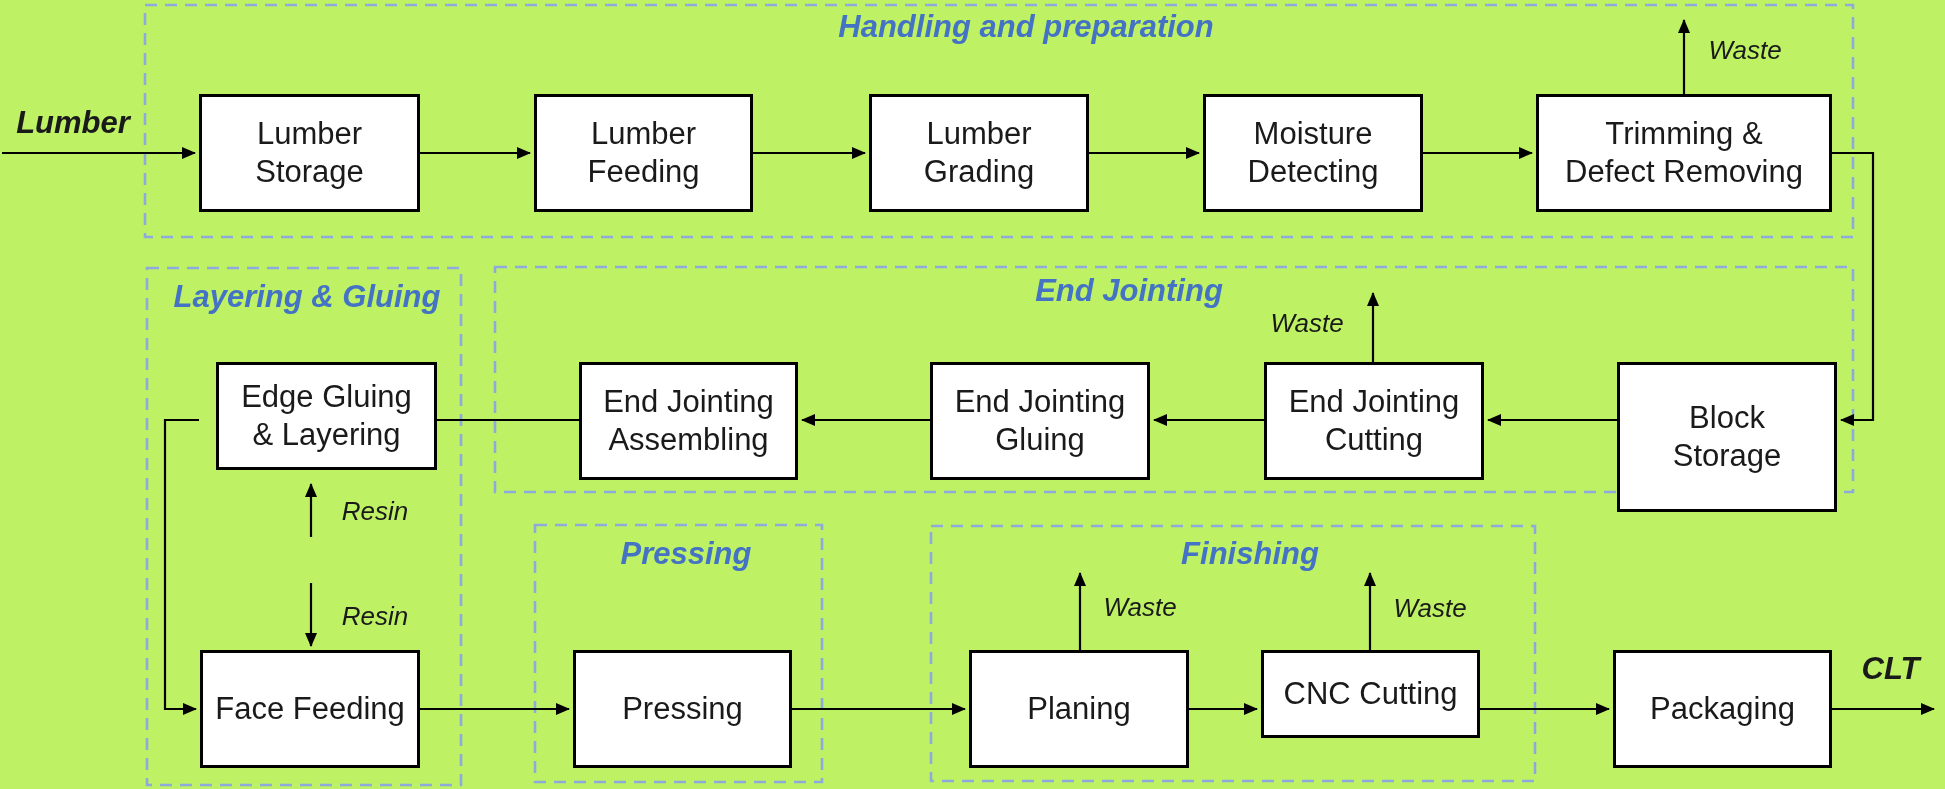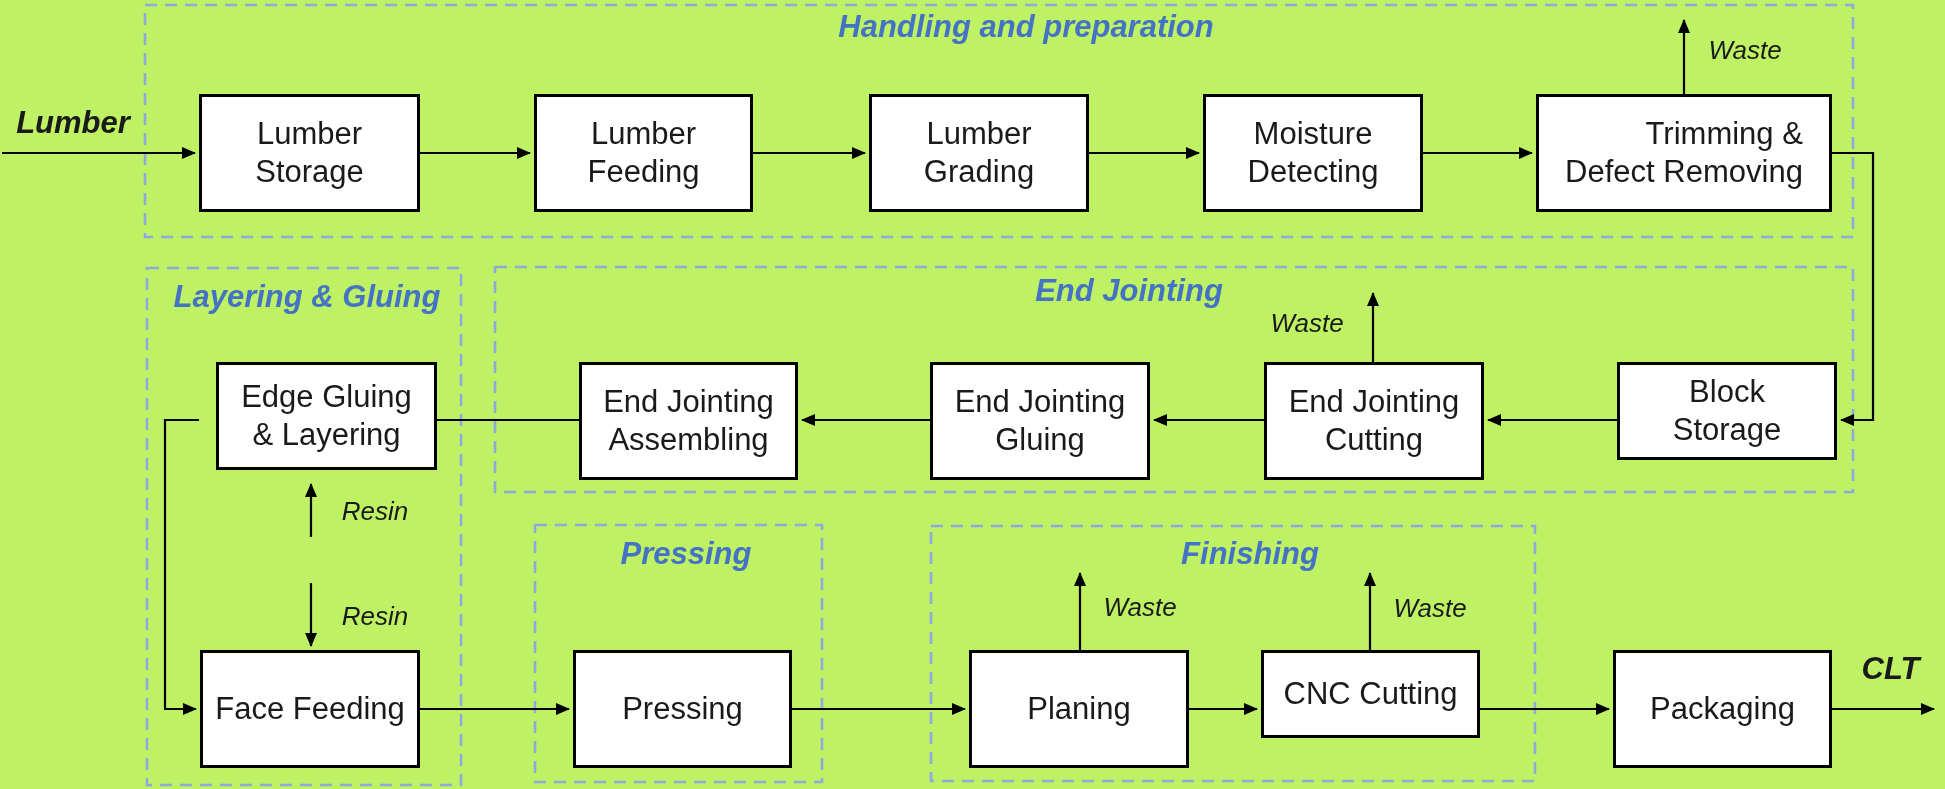--- a/index.html
+++ b/index.html
@@ -114,42 +114,42 @@
 Feeding</span>
     </div>
   <div class="node" style="left:869px;top:94px;width:220px;height:118px;">
       <span class="node-label">Lumber
 Grading</span>
     </div>
   <div class="node" style="left:1203px;top:94px;width:220px;height:118px;">
       <span class="node-label">Moisture
 Detecting</span>
     </div>
-  <div class="node" style="left:1536px;top:94px;width:296px;height:118px;text-align:right;">
+  <div class="node" style="left:1536px;top:94px;width:296px;height:118px;">
       <span class="node-label">Trimming &amp;
 Defect Removing</span>
     </div>
 
   <div class="node" style="left:216px;top:362px;width:221px;height:108px;">
       <span class="node-label">Edge Gluing
 &amp; Layering</span>
     </div>
   <div class="node" style="left:579px;top:362px;width:219px;height:118px;">
       <span class="node-label">End Jointing
 Assembling</span>
     </div>
   <div class="node" style="left:930px;top:362px;width:220px;height:118px;">
       <span class="node-label">End Jointing
 Gluing</span>
     </div>
   <div class="node" style="left:1264px;top:362px;width:220px;height:118px;">
       <span class="node-label">End Jointing
 Cutting</span>
     </div>
-  <div class="node" style="left:1617px;top:362px;width:220px;height:98px;">
+  <div class="node" style="left:1617px;top:362px;width:220px;height:150px;">
       <span class="node-label">Block
 Storage</span>
     </div>
 
   <div class="node" style="left:200px;top:650px;width:220px;height:118px;">
       <span class="node-label">Face Feeding</span>
     </div>
   <div class="node" style="left:573px;top:650px;width:219px;height:118px;">
       <span class="node-label">Pressing</span>
     </div>

